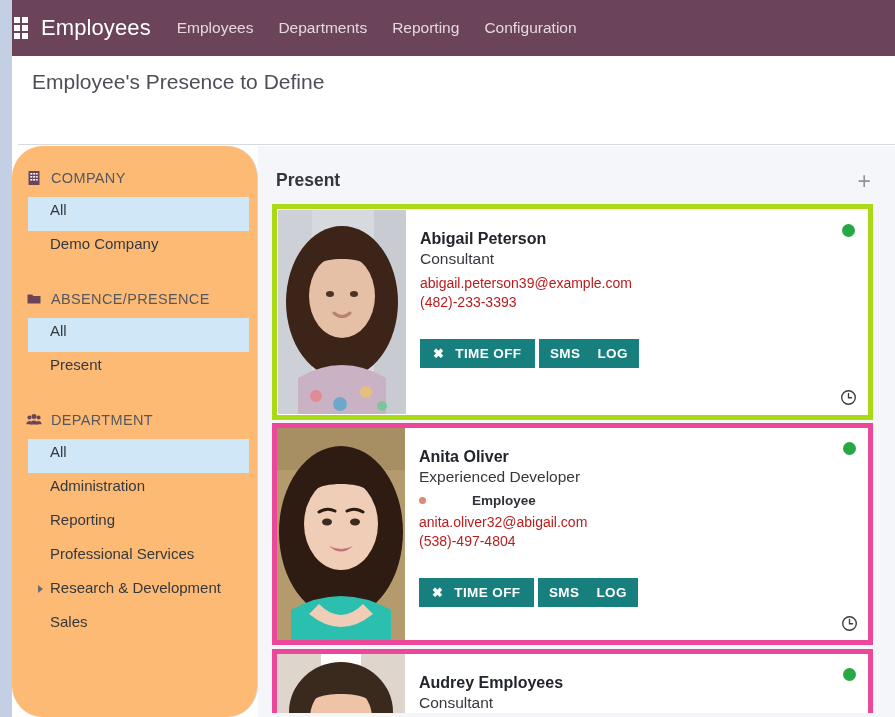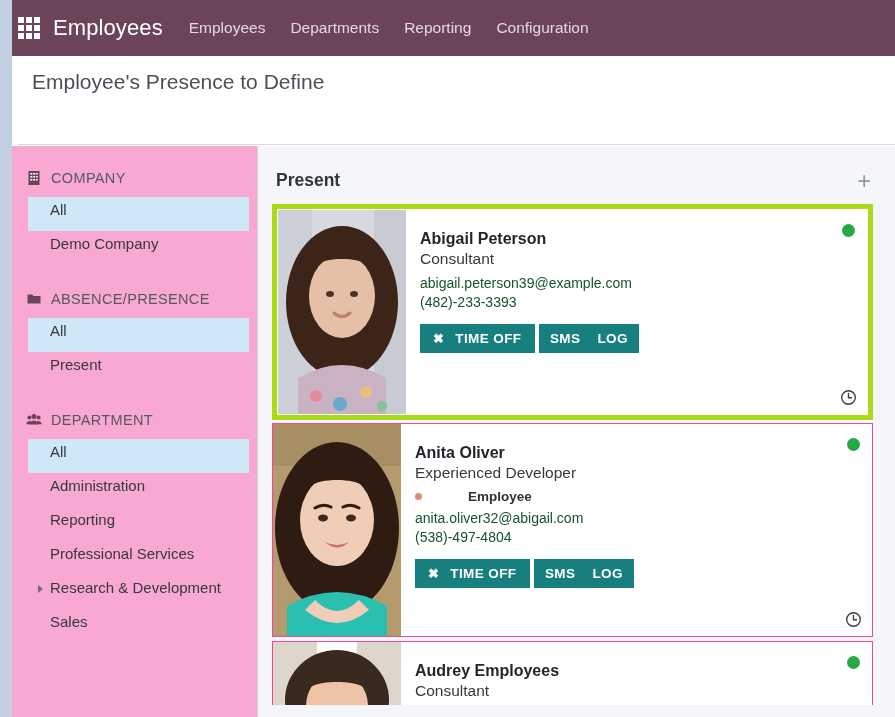--- a/index.html
+++ b/index.html
@@ -18,21 +18,20 @@
     background: #c3cfe2;
     z-index: 5;
   }
 
   
   .navbar {
     position: absolute; left: 0; top: 0;
     width: 895px; height: 56px;
     background: #6b4459;
     display: flex; align-items: center;
-    padding-left: 12px;
     z-index: 3;
   }
   .apps-grid {
     width: 22px; height: 22px;
     display: grid;
     grid-template-columns: repeat(3, 6px);
     grid-template-rows: repeat(3, 6px);
     gap: 2px;
     margin-left: 6px; margin-right: 13px;
     cursor: pointer;
@@ -62,25 +61,26 @@
   }
 
   
   .body-area {
     position: absolute; left: 12px; top: 146px;
     width: 883px; height: 571px;
     display: flex;
   }
   .sidebar {
     width: 246px; height: 571px;
-    background: #f9a8d4;
+    background: #fdba74;
     border-right: 1px solid #d5d7db;
     padding-top: 22px;
     overflow: hidden;
     flex-shrink: 0;
+    border-radius: 31px;
   }
   .sb-section-head {
     display: flex; align-items: center;
     padding: 0 14px; margin-bottom: 9px;
     height: 20px;
   }
   .sb-ico { width: 16px; height: 16px; margin-right: 9px; flex-shrink: 0; }
   .sb-section-title {
     font-size: 14.5px; color: #55585f; letter-spacing: .35px;
     font-weight: 400; white-space: nowrap;
@@ -124,21 +124,21 @@
   .cards { padding: 0 22px 0 14px; }
 
   .card-wrap { margin-bottom: 4px; }
   .card-wrap.highlight {
     border: 5px solid #aada16;
     padding: 0;
     margin-bottom: 3px;
   }
   .card {
     display: flex; background: #ffffff;
-    border: 1px solid #ec4899;
+    border: 5px solid #ec4899;
     position: relative;
     overflow: hidden;
   }
   .card-wrap.highlight .card { border: 1px solid #ffffff; }
   .card-photo {
     width: 128px; flex-shrink: 0;
     overflow: hidden; position: relative;
   }
   .card-photo svg { display: block; width: 100%; height: 100%; }
   .card-info {
@@ -152,34 +152,34 @@
   }
   .emp-job {
     font-size: 15.5px; color: #35383d; font-weight: 400;
     margin-bottom: 7px; white-space: nowrap;
     overflow: hidden; text-overflow: ellipsis;
   }
   .tag-row { display: flex; align-items: center; gap: 14px; margin-bottom: 6px; }
   .tag { display: flex; align-items: center; font-size: 13.5px; font-weight: bold; color: #2f3238; gap: 40px; }
   .tag-dot { width: 7px; height: 7px; border-radius: 50%; margin-right: 6px; flex-shrink: 0; }
   .emp-email, .emp-phone {
-    font-size: 14px; color: #14532d; margin-bottom: 3px;
+    font-size: 14px; color: #b91c1c; margin-bottom: 3px;
     white-space: nowrap; overflow: hidden; text-overflow: ellipsis;
   }
   .btn-row { margin-top: 9px; }
   .btn {
     display: inline-flex; align-items: center;
     background: #17807e; color: #ffffff;
     font-size: 13.5px; font-weight: bold; letter-spacing: .4px;
     padding: 7px 13px; cursor: pointer; border: none;
     font-family: "Liberation Sans", sans-serif;
   }
   .btn .x-glyph { font-size: 13px; margin-right: 11px; font-weight: bold; }
   .btn-split { display: inline-flex; margin-top: 5px; }
-  .btn-split .btn { padding: 7px 11px; }
+  .btn-split .btn { padding: 7px 11px; margin-top: 15px; }
   .btn-split .btn + .btn { padding-left: 6px; }
   .status-dot {
     position: absolute; right: 12px; top: 14px;
     width: 13px; height: 13px; border-radius: 50%;
     background: #28a745;
   }
   .clock-ico {
     position: absolute; right: 10px; bottom: 8px;
     width: 17px; height: 17px;
   }

